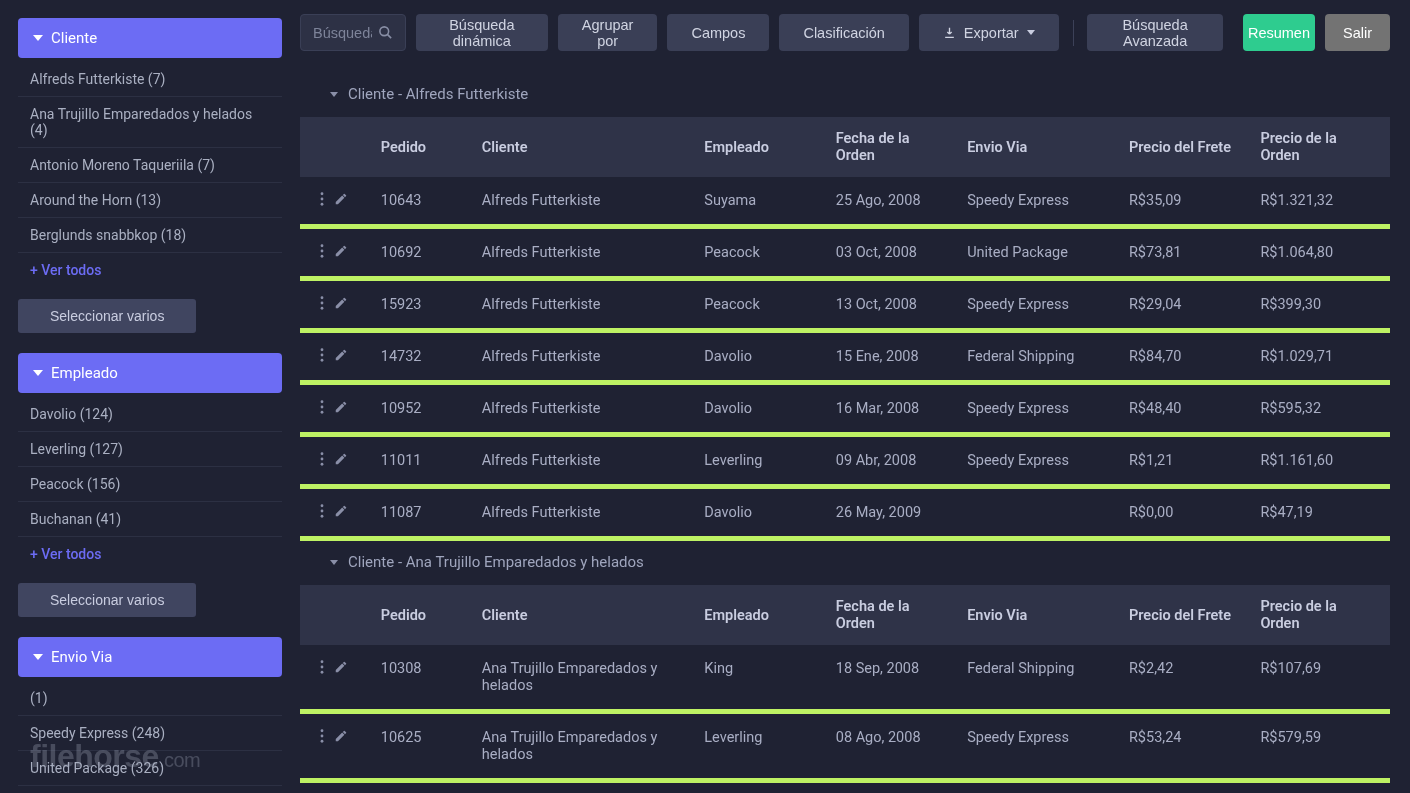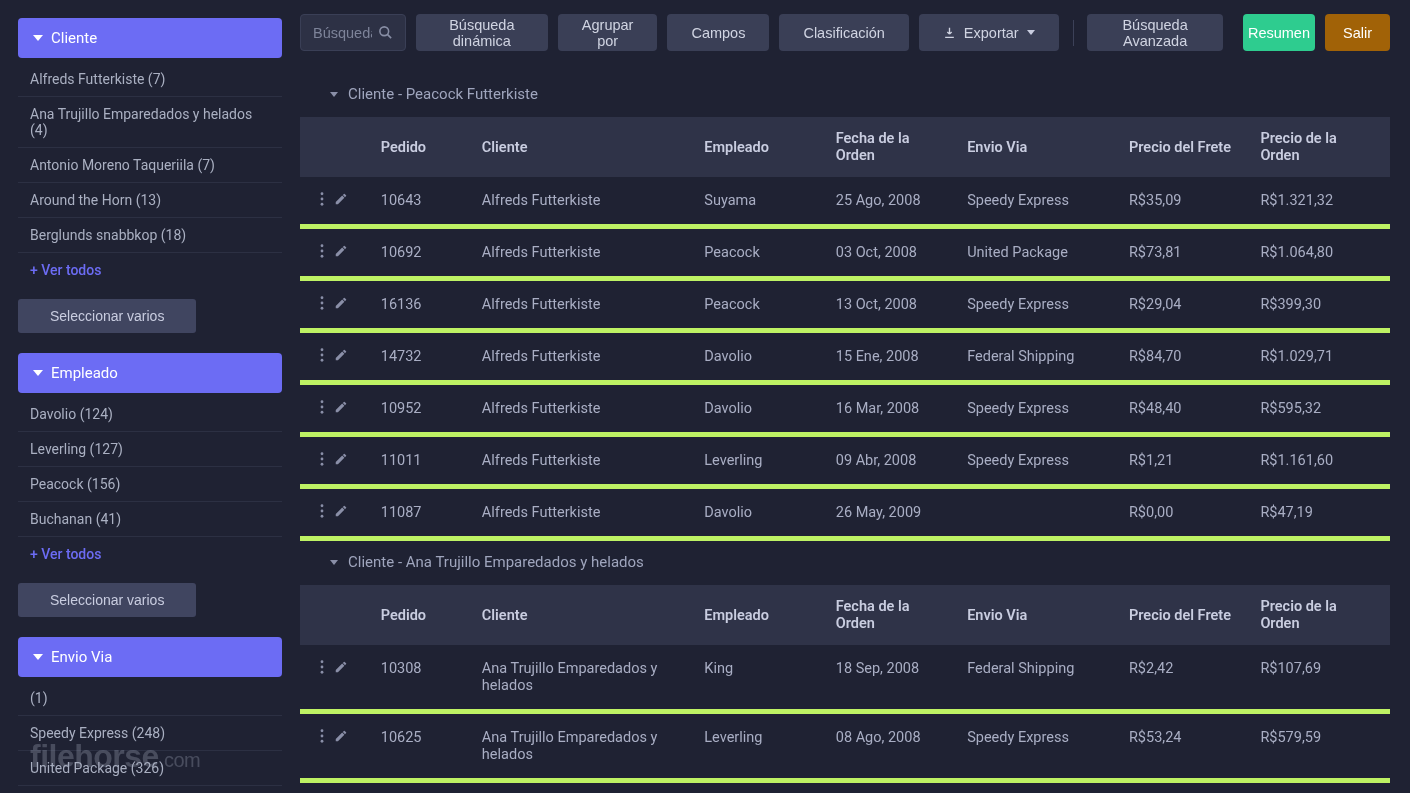--- a/index.html
+++ b/index.html
@@ -129,21 +129,21 @@
     color: #fff;
     border: none;
     padding: 0 5px;
     height: 37px;
     border-radius: 4px;
     font-size: 14.5px;
     cursor: pointer;
     font-weight: 500;
   }
   .btn-exit {
-    background: #a16207;
+    background: #737373;
     color: #fff;
     border: none;
     padding: 0 18px;
     height: 37px;
     border-radius: 4px;
     font-size: 14.5px;
     cursor: pointer;
     font-weight: 500;
   }
   .group-header {
@@ -285,21 +285,21 @@
     <div class="sep"></div>
     <button class="tbtn">Búsqueda Avanzada</button>
     <div class="spacer"></div>
     <button class="btn-summary">Resumen</button>
     <button class="btn-exit">Salir</button>
   </div>
 
   <div id="groups-root">
       <div class="group-header">
         <span class="caret-sm"></span>
-        <span>Cliente - Peacock Futterkiste</span>
+        <span>Cliente - Alfreds Futterkiste</span>
       </div>
       <table class="data-table">
         <thead>
           <tr>
     <th class="col-actions"></th>
     <th class="col-pedido right">Pedido</th>
     <th class="col-cliente">Cliente</th>
     <th class="col-empleado">Empleado</th>
     <th class="col-fecha right">Fecha de la Orden</th>
     <th class="col-envio">Envio Via</th>
@@ -368,21 +368,21 @@
                     <circle cx="2" cy="14" r="1.6"></circle>
                   </svg>
                 </span>
         <span>
                   <svg width="14" height="14" viewBox="0 0 24 24" fill="currentColor">
                     <path d="M3 17.25V21h3.75L17.81 9.94l-3.75-3.75L3 17.25zM20.71 7.04a1 1 0 000-1.41l-2.34-2.34a1 1 0 00-1.41 0l-1.83 1.83 3.75 3.75 1.83-1.83z"></path>
                   </svg>
                 </span>
       </div>
             </td>
-      <td class="right">16136</td>
+      <td class="right">15923</td>
       <td>Alfreds Futterkiste</td>
       <td>Peacock</td>
       <td class="right">13 Oct, 2008</td>
       <td>Speedy Express</td>
       <td class="right">R$29,04</td>
       <td class="right col-orden">R$399,30</td>
           </tr>
           <tr>
       <td class="col-actions">
               <div class="row-actions">

